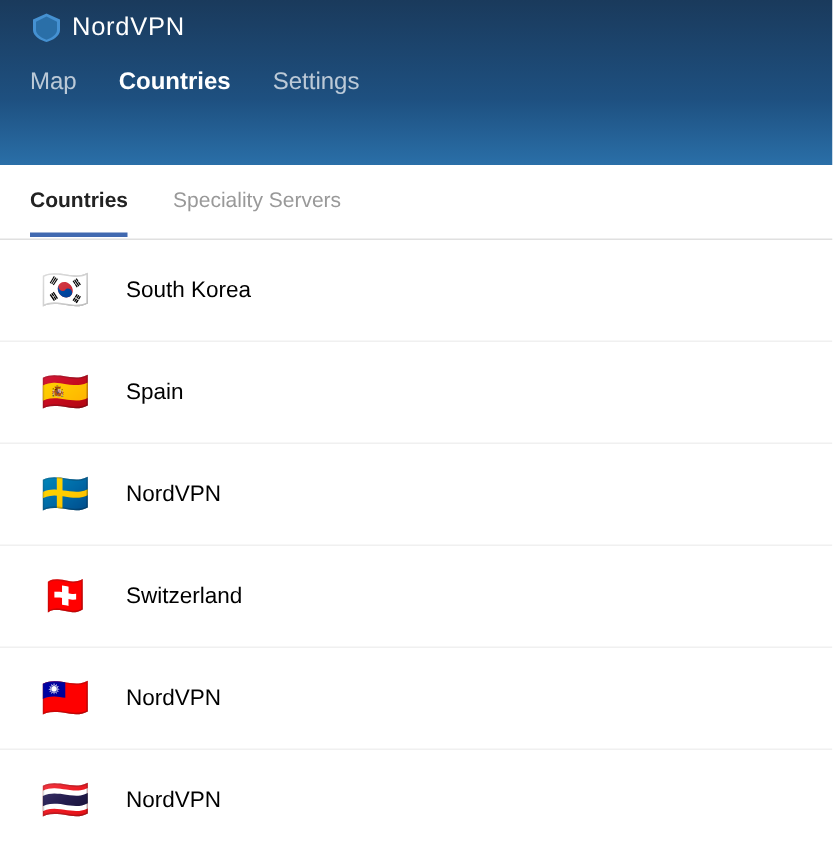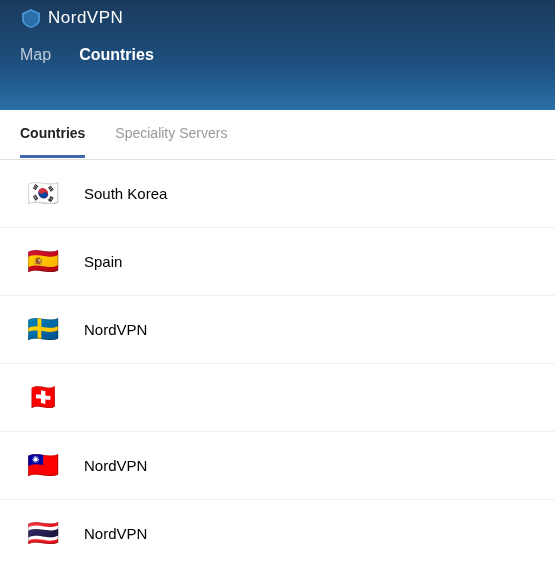--- a/index.html
+++ b/index.html
@@ -144,20 +144,21 @@
 
     <svg class="app-logo" viewBox="0 0 22 22" xmlns="http://www.w3.org/2000/svg">
       <path d="M11 2 L20 6 L20 13 C20 17 15 20 11 21 C7 20 2 17 2 13 L2 6 Z" fill="#4a9ade" opacity="0.9"></path>
       <path d="M11 4 L18 7.5 L18 13 C18 16 14 18.5 11 19.5 C8 18.5 4 16 4 13 L4 7.5 Z" fill="#2a6fa8"></path>
     </svg>
     <span class="app-title">NordVPN</span>
   </div>
   <nav class="nav">
     <span class="nav-item">Map</span>
     <span class="nav-item active">Countries</span>
+    <span class="nav-item">Settings</span>
   </nav>
 </div>
 
 <div class="tabs">
   <span class="tab active">Countries</span>
   <span class="tab">Speciality Servers</span>
 </div>
 
 <div class="country-list" id="country-list">
 <div class="country-item">
@@ -167,20 +168,21 @@
     <div class="country-item">
       <div class="flag flag-es">🇪🇸</div>
       <span class="country-name">Spain</span>
     </div>
     <div class="country-item">
       <div class="flag flag-se">🇸🇪</div>
       <span class="country-name">NordVPN</span>
     </div>
     <div class="country-item">
       <div class="flag flag-ch">🇨🇭</div>
+      <span class="country-name">Switzerland</span>
     </div>
     <div class="country-item">
       <div class="flag flag-tw">🇹🇼</div>
       <span class="country-name">NordVPN</span>
     </div>
     <div class="country-item">
       <div class="flag flag-th">🇹🇭</div>
       <span class="country-name">NordVPN</span>
     </div>
   </div>

